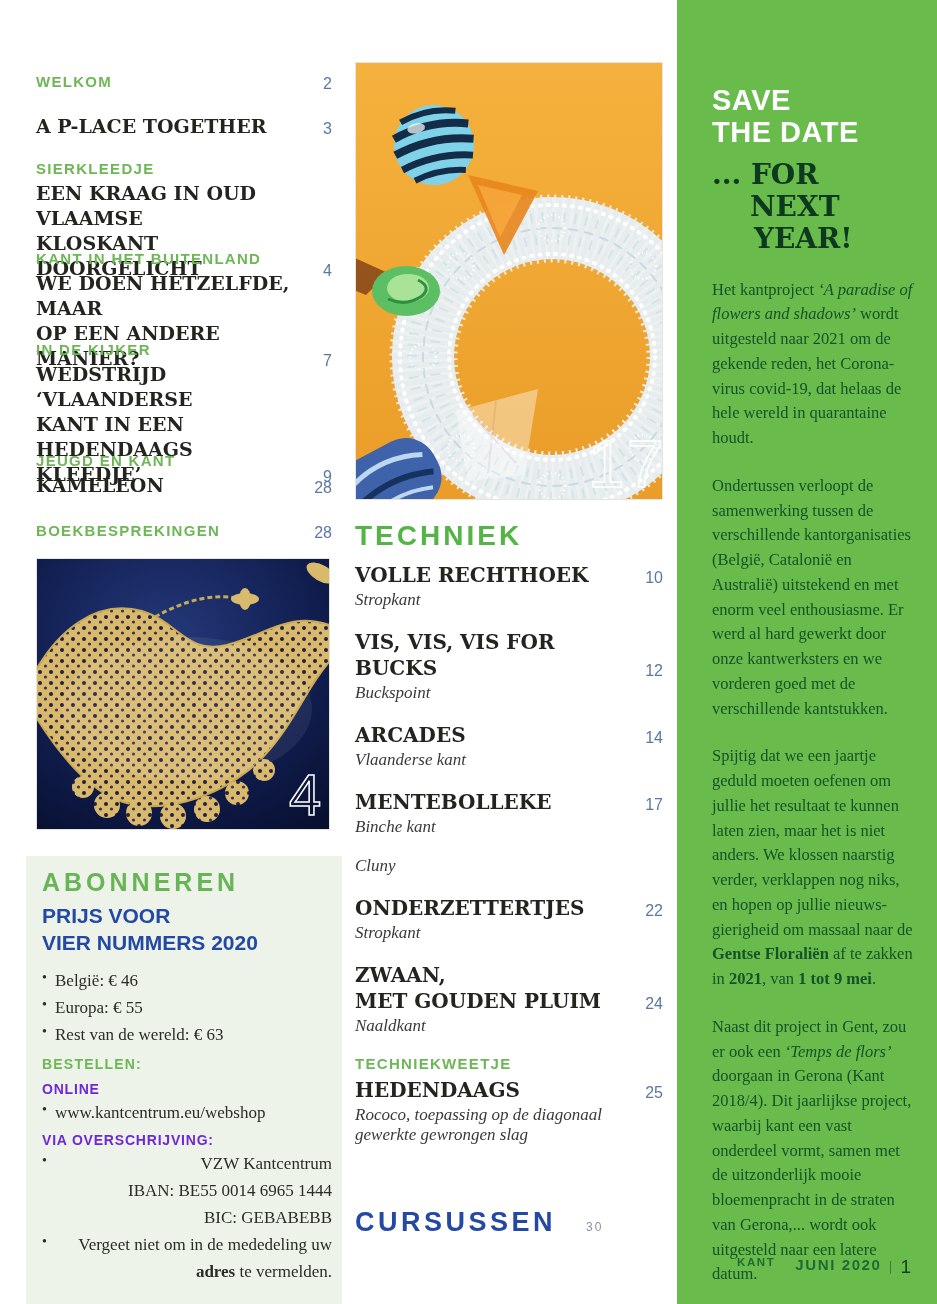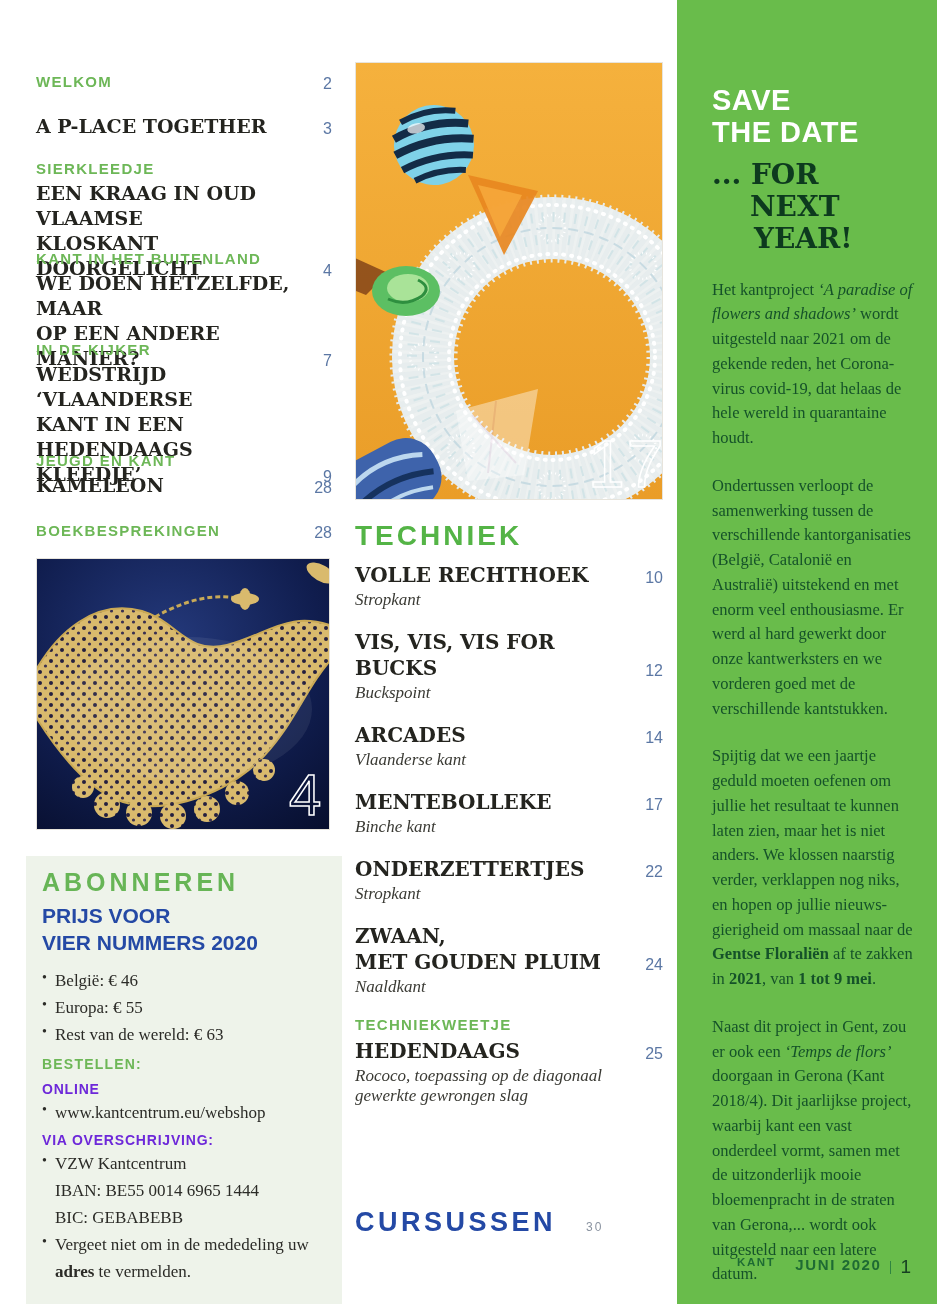--- a/index.html
+++ b/index.html
@@ -176,21 +176,21 @@
         <div class="bullet">België: € 46</div>
         <div class="bullet">Europa: € 55</div>
         <div class="bullet">Rest van de wereld: € 63</div>
       </div>
       <div class="ab-small-green">BESTELLEN:</div>
       <div class="ab-small-black">ONLINE</div>
       <div class="ab-list" style="margin-top:2px;">
         <div class="bullet">www.kantcentrum.eu/webshop</div>
       </div>
       <div class="ab-small-black" style="margin-top:5px;">VIA OVERSCHRIJVING:</div>
-      <div class="ab-list" style="margin-top:2px;">
+      <div class="ab-list" style="margin-top:2px;text-align:right;">
         <div class="bullet">VZW Kantcentrum</div>
         <div class="indent">IBAN: BE55 0014 6965 1444</div>
         <div class="indent">BIC: GEBABEBB</div>
         <div class="bullet ab-note"><span>Vergeet niet om in de mededeling uw </span><b>adres</b><span> te vermelden.</span></div>
       </div>
     </div>
   </div>
 
   <div class="photo-frame" style="left:355px;top:62px;width:308px;height:438px;">
     <svg width="306" height="436" viewBox="0 0 306 436" style="overflow:hidden;">
@@ -282,20 +282,21 @@
       <div class="tk-sub">Vlaanderse kant</div>
     </div>
     <div class="tk-item">
       <div class="title-row">
         <span class="tk-title">MENTEBOLLEKE</span>
         <span class="page-num">17</span>
       </div>
       <div class="tk-sub">Binche kant</div>
     </div>
     <div class="tk-item">
+      <div class="tk-sub">Cluny</div>
     </div>
     <div class="tk-item">
       <div class="title-row">
         <span class="tk-title">ONDERZETTERTJES</span>
         <span class="page-num">22</span>
       </div>
       <div class="tk-sub">Stropkant</div>
     </div>
     <div class="tk-item">
       <div class="title-row">

